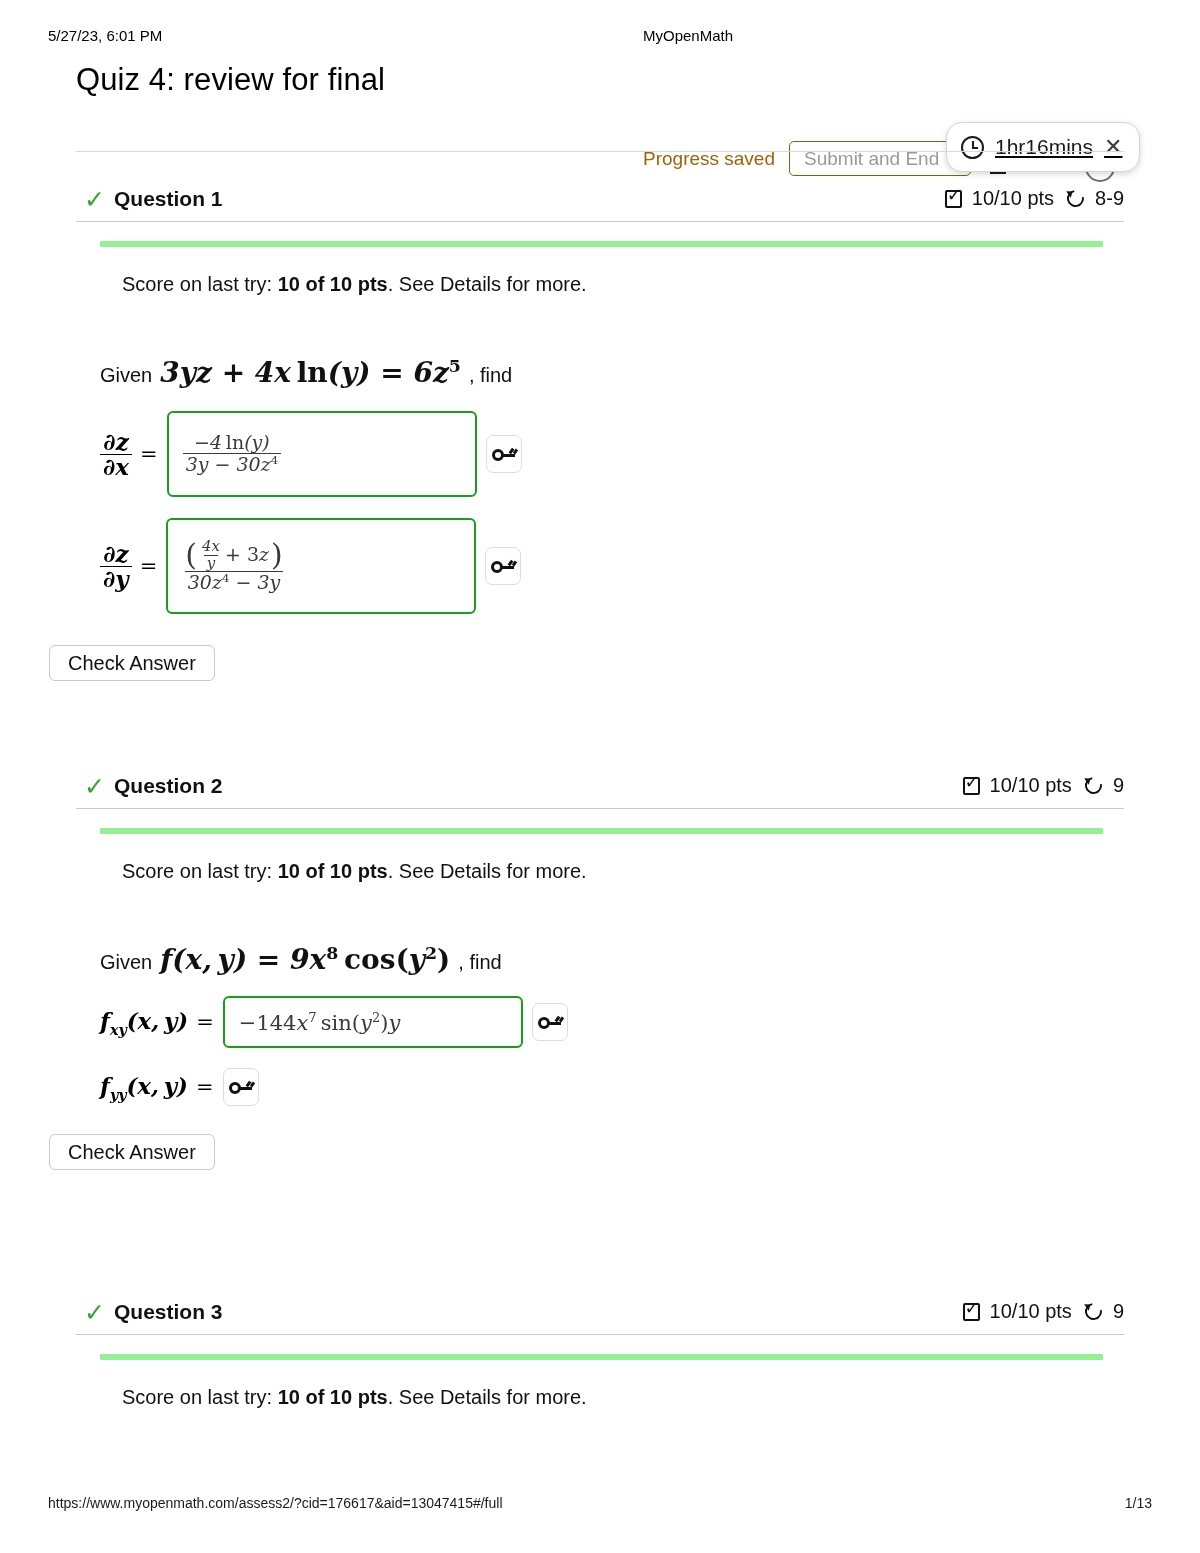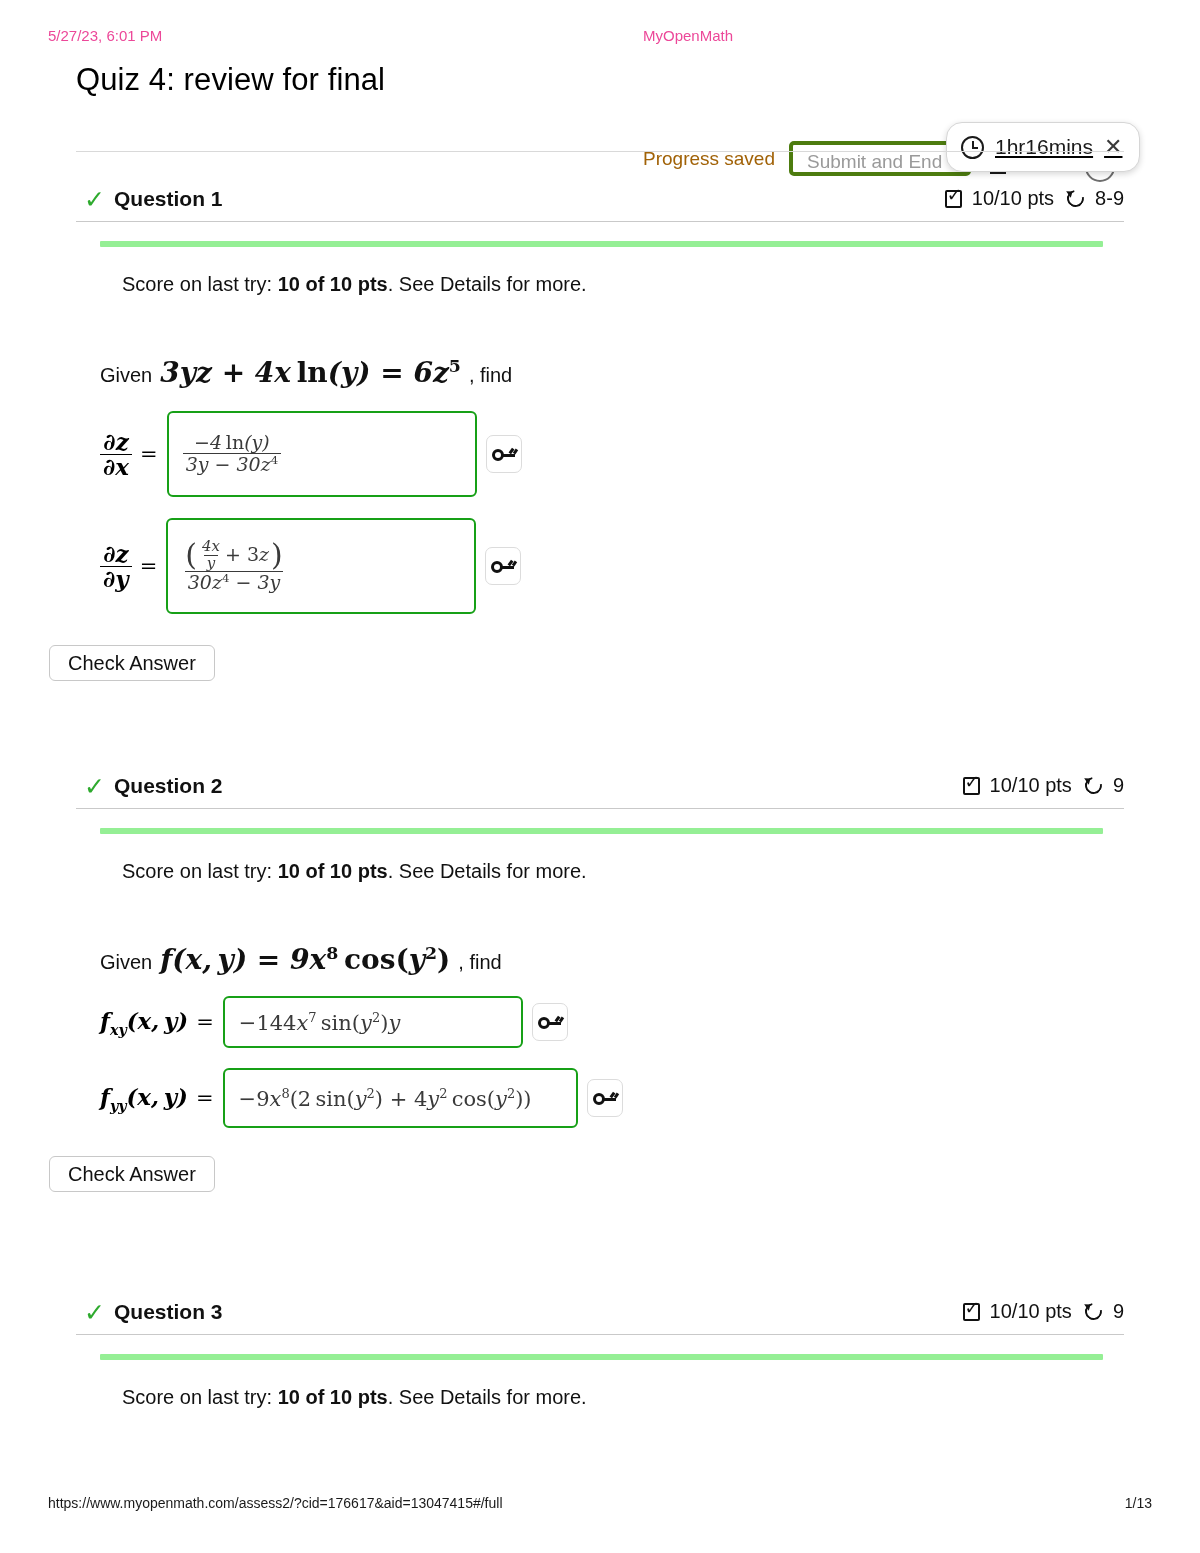--- a/index.html
+++ b/index.html
@@ -17,21 +17,21 @@
   }
 
   
   .print-header {
     position: absolute;
     top: 27px;
     left: 0;
     width: 1200px;
     height: 20px;
     font-size: 15px;
-    color: #ec4899;
+    color: #000000;
   }
   .print-header .ph-date {
     position: absolute;
     left: 48px;
     top: 0;
   }
   .print-header .ph-title {
     position: absolute;
     left: 643px;
     top: 0;
@@ -71,21 +71,21 @@
     top: 86px;
     font-size: 19px;
     color: #a16207;
   }
   .submit-end-btn {
     position: absolute;
     left: 789px;
     top: 79px;
     width: 182px;
     height: 35px;
-    border: 4px solid #4d7c0f;
+    border: 1px solid #4d7c0f;
     border-radius: 5px;
     background: #ffffff;
     color: #9a9a9a;
     font-size: 19px;
     font-family: "Liberation Sans", sans-serif;
     text-align: left;
     padding: 0 0 0 14px;
     line-height: 33px;
     box-sizing: border-box;
     overflow: hidden;
@@ -622,23 +622,20 @@
           <span class="tooth2"></span>
       </span>
     </button>
   </div>
 
   <div class="answer-row" style="margin-top:20px;">
     <span class="answer-label">
       <span><i>f</i><sub class="sm"><i>yy</i></sub>(<i>x</i>, <i>y</i>)</span>
         <span class="eq">=</span>
     </span>
-    <div class="answer-box" style="width:355px;height:60px;">
-      <span>−9<i>x</i><sup class="sm">8</sup>(2 sin(<i>y</i><sup class="sm">2</sup>) + 4<i>y</i><sup class="sm">2</sup> cos(<i>y</i><sup class="sm">2</sup>))</span>
-    </div>
     <button class="key-btn">
       <span class="key-glyph">
         <span class="bow"></span>
           <span class="shaft"></span>
           <span class="tooth1"></span>
           <span class="tooth2"></span>
       </span>
     </button>
   </div>
 

